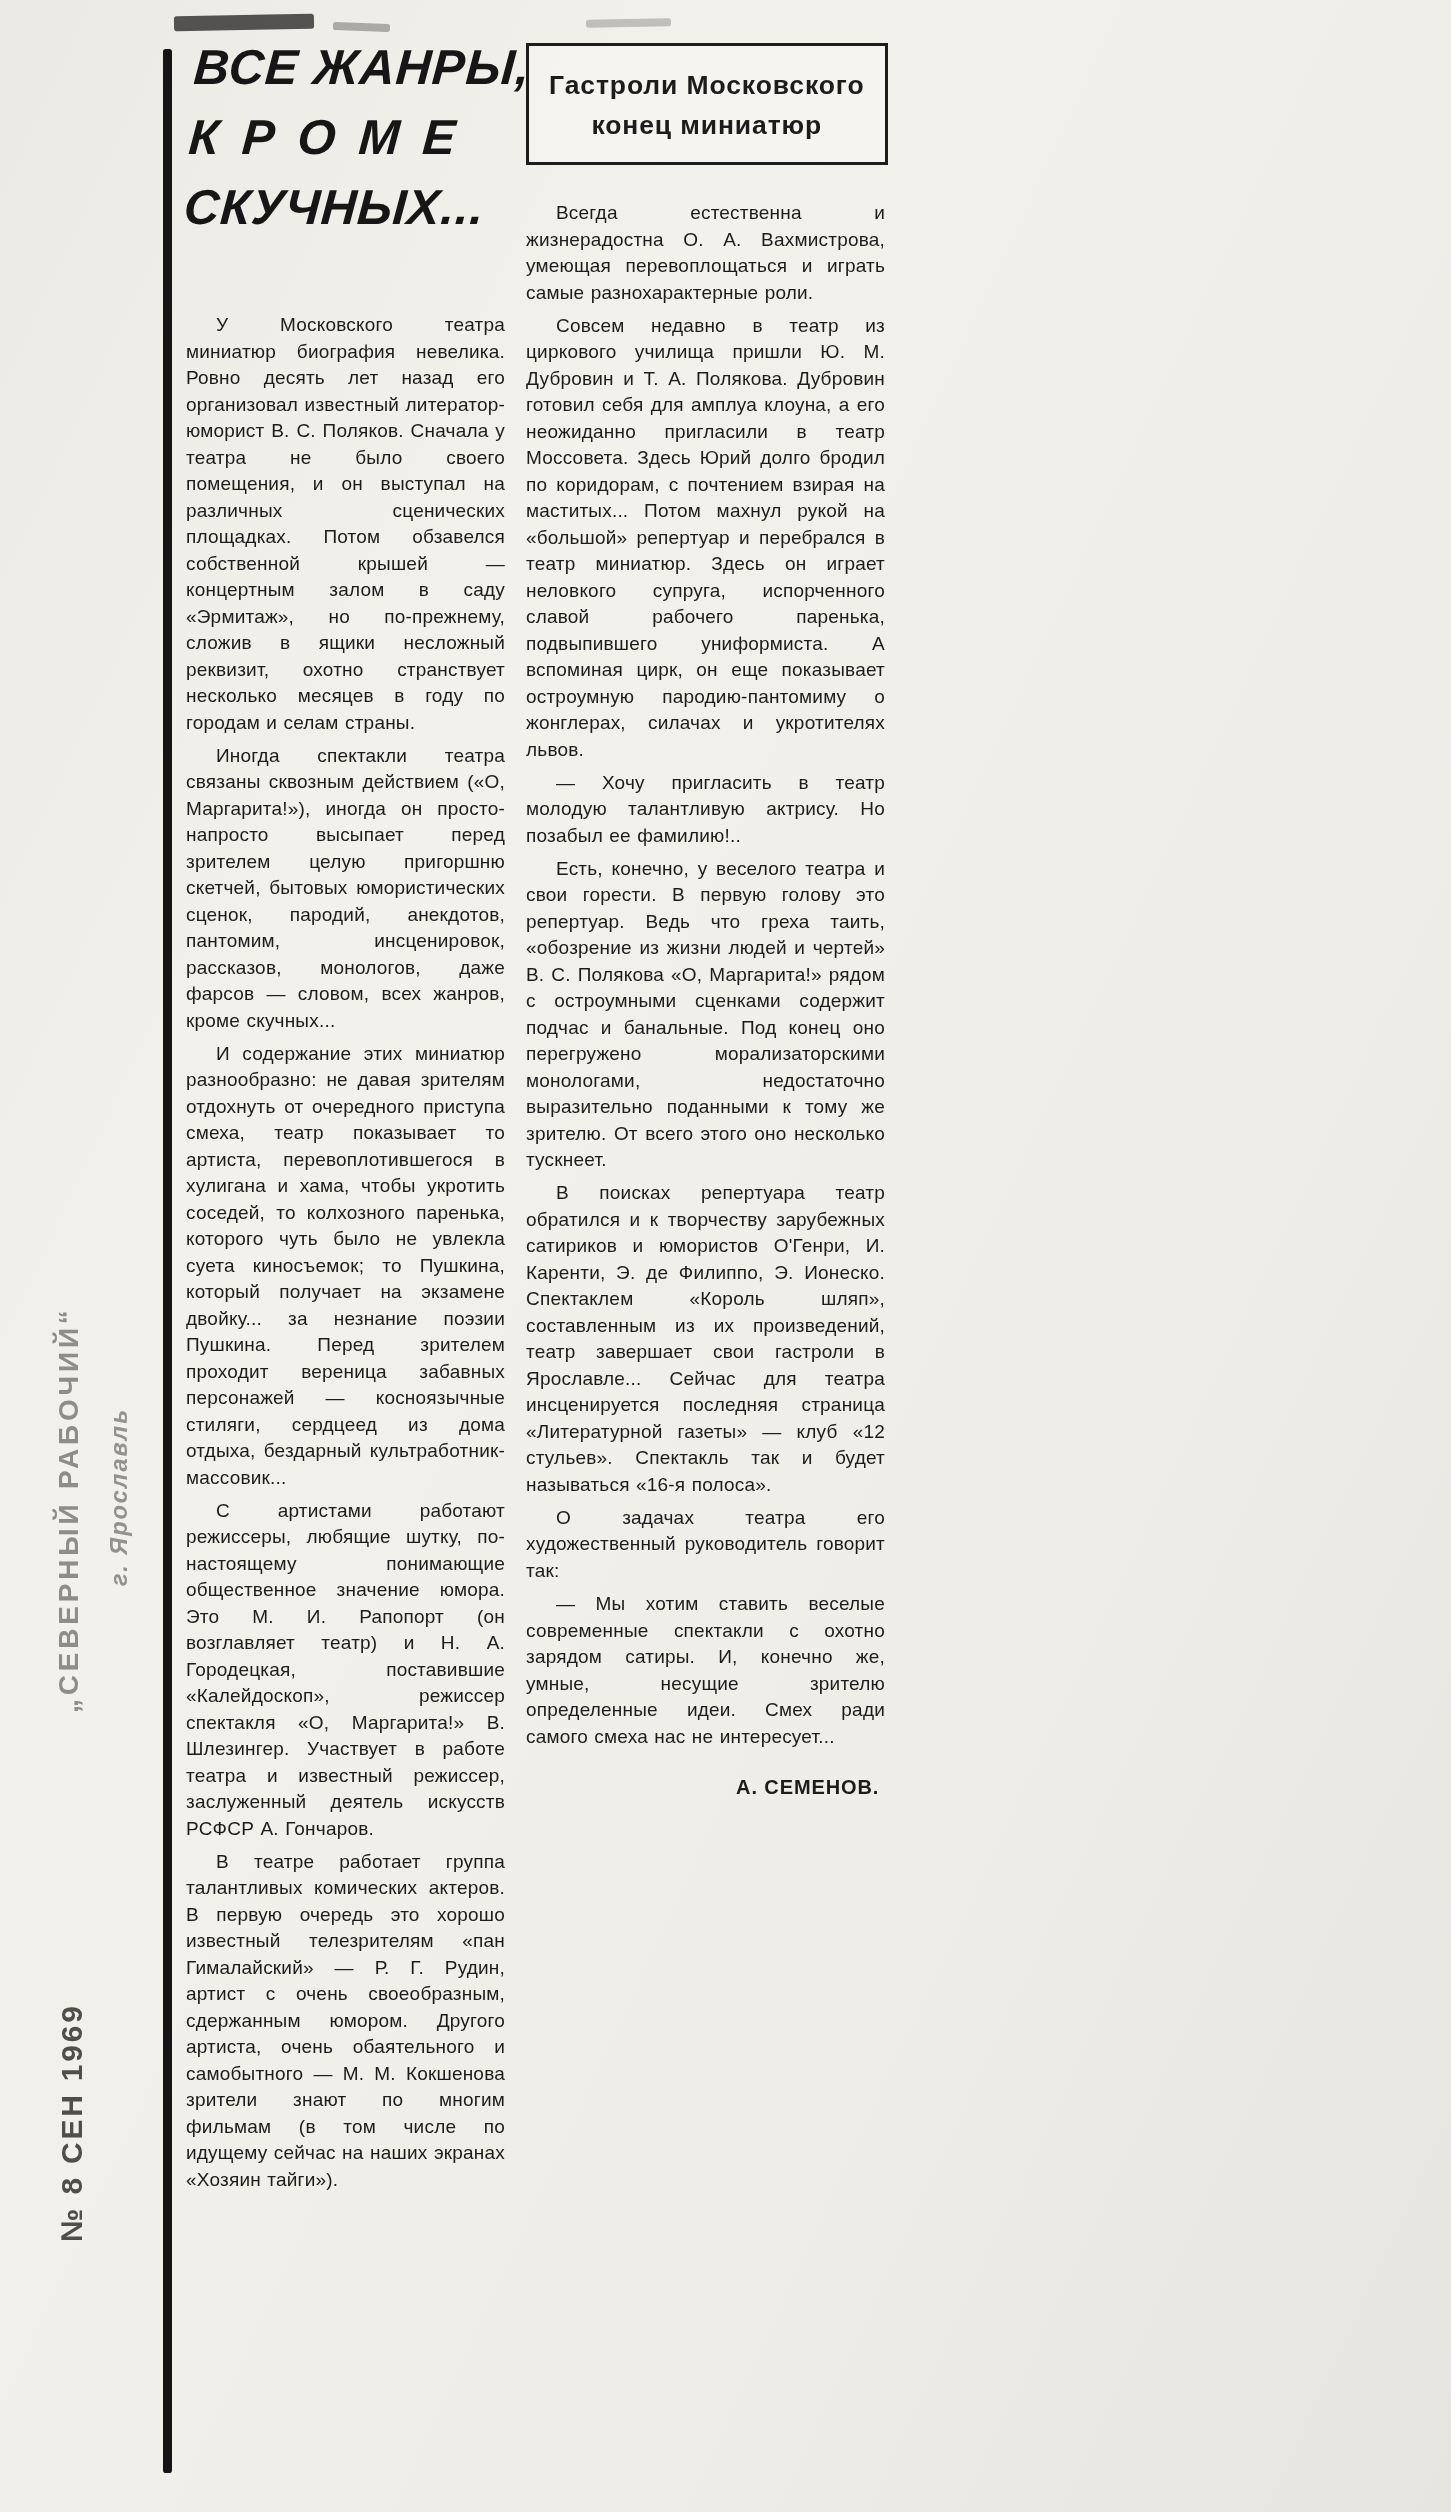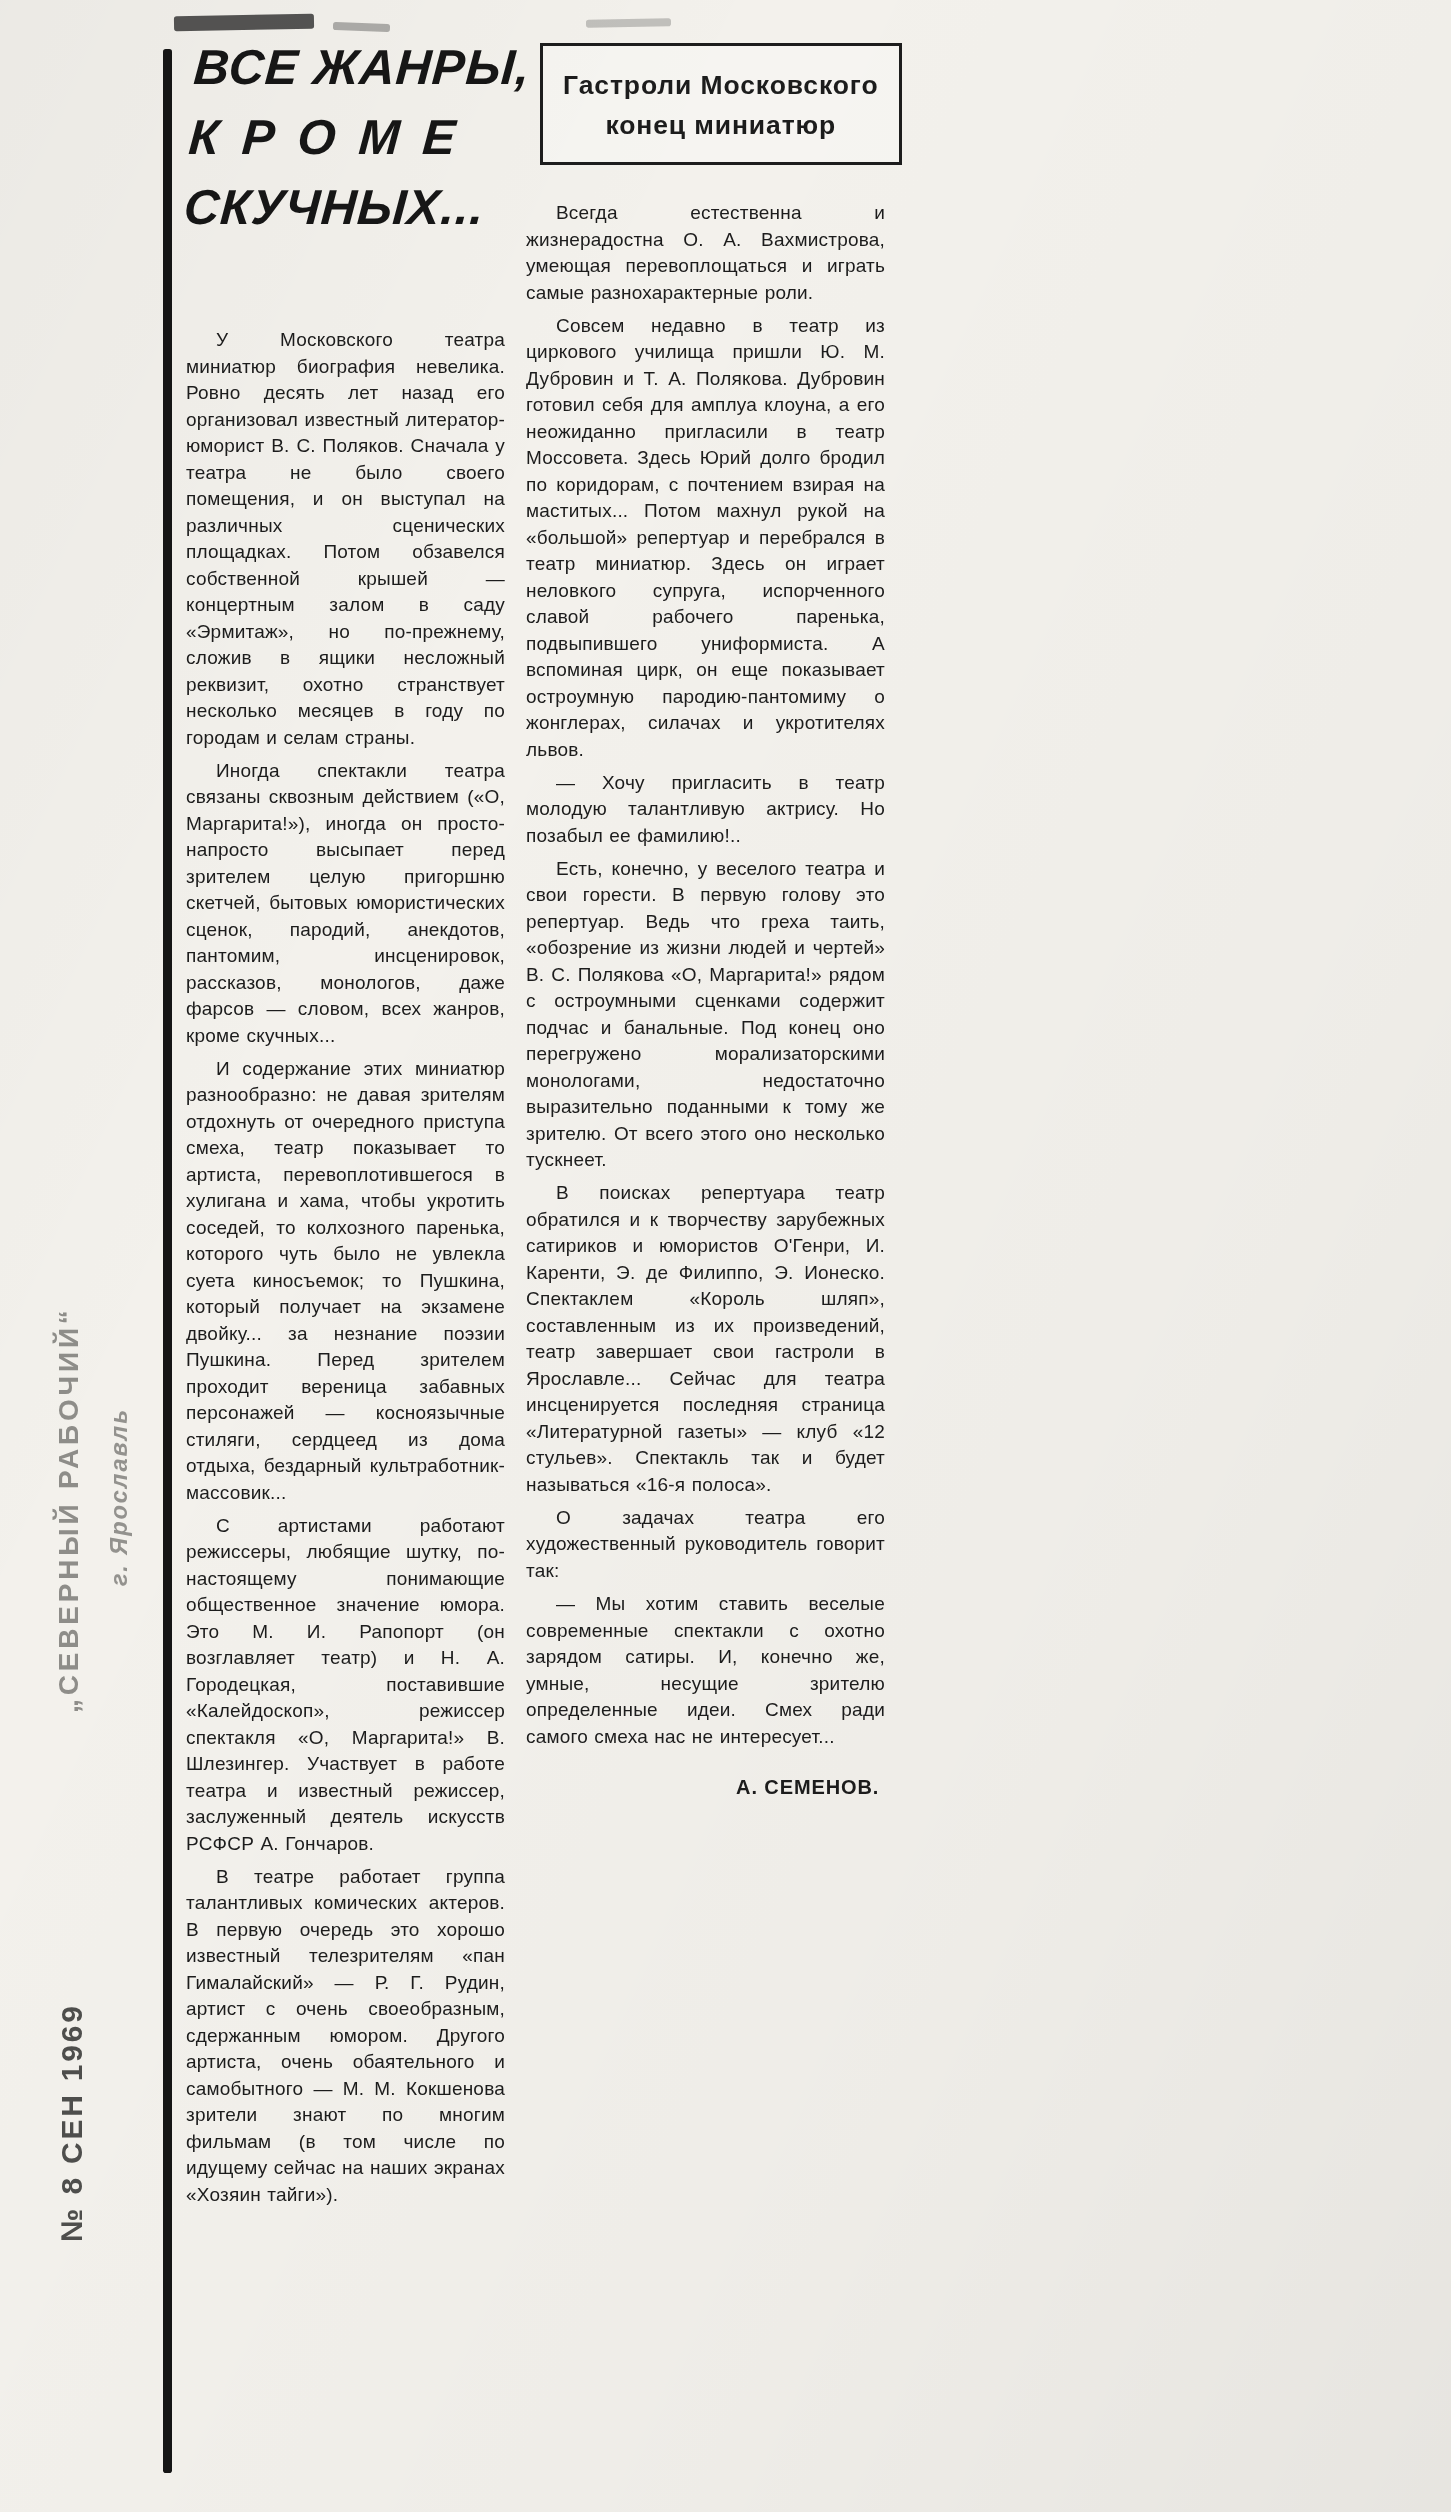--- a/index.html
+++ b/index.html
@@ -37,42 +37,42 @@
     font-size:49px;line-height:70px;
     letter-spacing:0.9px;
     transform:skewX(-4deg);
     color:#161616;
     white-space:nowrap;
   }
   .hl-spread{letter-spacing:23px;}
 
   .kicker-box{
     position:absolute;
-    left:540px;top:43px;width:333px;
+    left:526px;top:43px;width:333px;
     border:3.8px solid #1d1d1d;
     padding:19px 11.3px 17px 11.3px;
     text-align:center;
     font-weight:bold;
     font-size:26.5px;line-height:40px;
     letter-spacing:0.9px;
     background:rgba(255,255,255,0.25);
   }
 
   .col{position:absolute;}
   .col p{
     margin:0 0 6.6px 0;
     font-size:19px;
     line-height:26.5px;
     font-weight:400;
     text-align:justify;
     text-indent:30px;
     letter-spacing:0.2px;
     word-spacing:0.9px;
   }
-  .col-left{left:186px;top:327px;width:319px;}
+  .col-left{left:186px;top:312px;width:319px;}
   .col-right{left:526px;top:200px;width:359px;}
 
   .signature{
     margin-top:26px;
     text-align:right;
     font-weight:bold;
     font-size:20px;
     letter-spacing:0.9px;
     padding-right:5.7px;
   }

